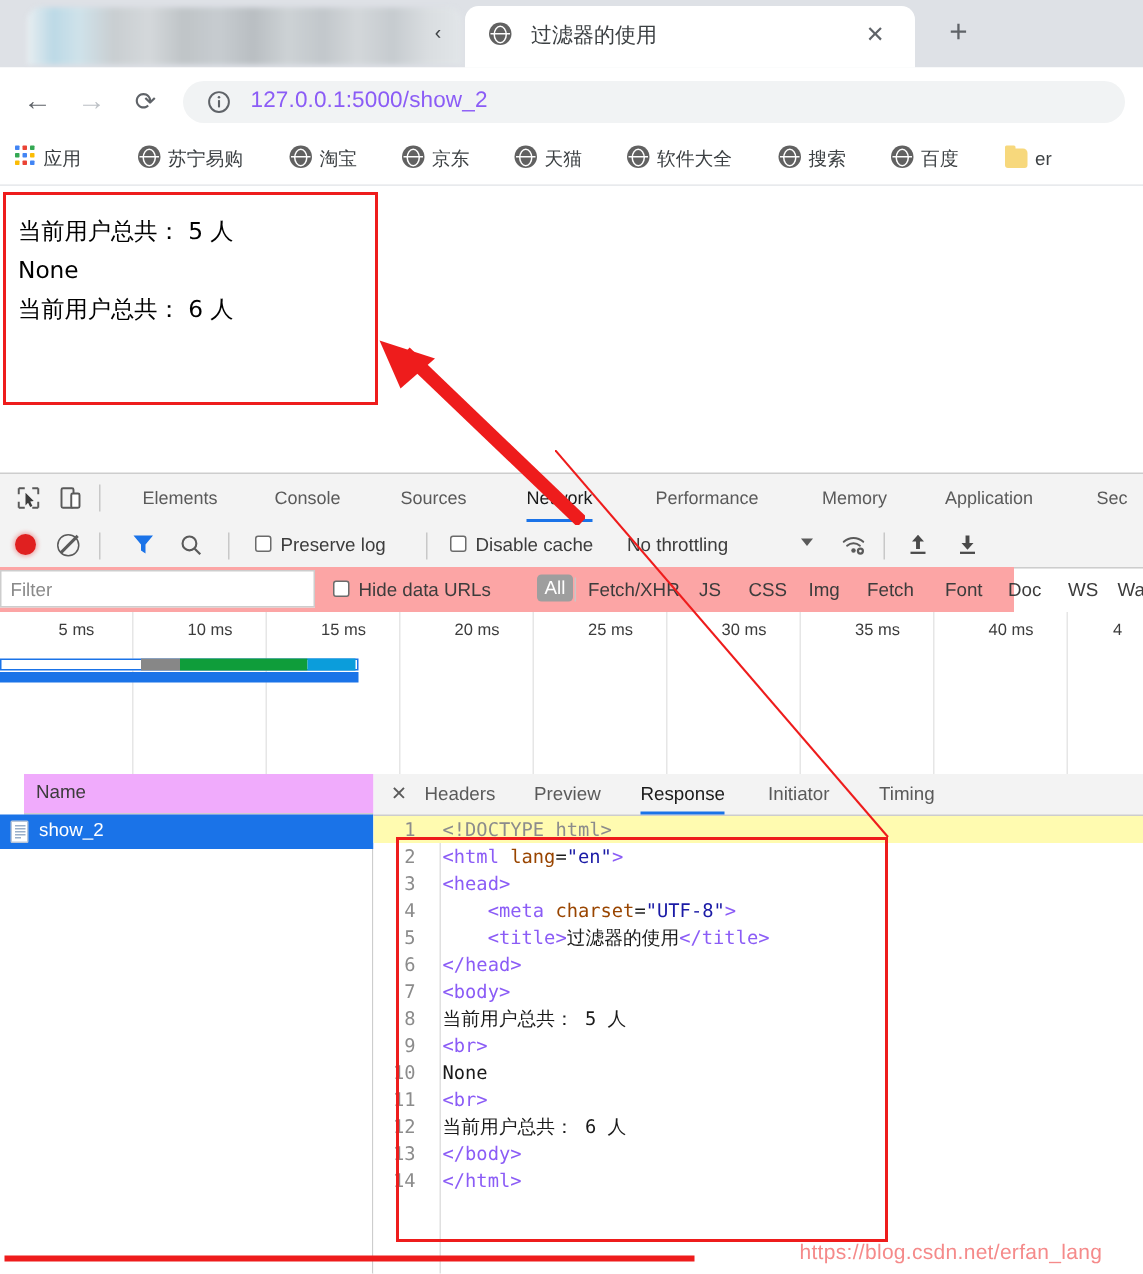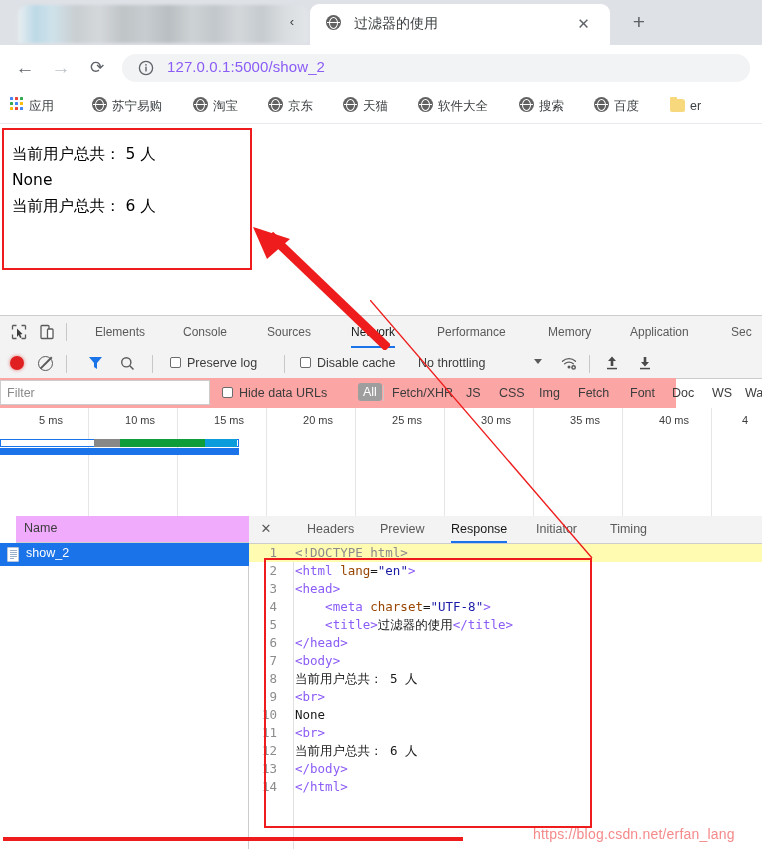--- a/index.html
+++ b/index.html
@@ -123,21 +123,21 @@
   .nm-doc{position:absolute;left:7px;top:4px;width:12px;height:15px;background:#fff;
     border:1px solid #b8c6d9;box-sizing:border-box;border-radius:1px;}
   .nm-doc i{position:absolute;left:2px;width:7px;height:1px;background:#9aafc9;}
   .nm-row span{position:absolute;left:26px;top:3px;font-size:12.5px;color:#fff;}
 
   .dt-right{position:absolute;left:249px;top:0;width:513px;height:334px;background:#fff;}
   .rp-tabbar{position:absolute;left:0;top:0;width:513px;height:27px;background:#f3f3f3;
     border-bottom:1px solid #cdcdcd;}
   .rp-close{position:absolute;left:10px;top:5px;width:14px;height:16px;font-size:13px;color:#5a5a5a;
     line-height:16px;text-align:center;}
-  .rp-tab{position:absolute;top:0;height:27px;line-height:27px;font-size:12.5px;color:#5a5a5a;white-space:nowrap;margin-left:24px;}
+  .rp-tab{position:absolute;top:0;height:27px;line-height:27px;font-size:12.5px;color:#5a5a5a;white-space:nowrap;}
   .rp-tab.sel{color:#1a1a1a;}
   .rp-tab.sel::after{content:"";position:absolute;left:0;right:0;bottom:0;height:2px;background:#1a73e8;}
 
   .code{position:absolute;left:0;top:28px;width:513px;height:306px;background:#fff;
     font-family:"DejaVu Sans Mono","Liberation Mono",monospace;font-size:12.5px;}
   .cl{position:relative;height:18px;line-height:18px;white-space:pre;}
   .cl.hl{background:#fffbb0;}
   .ln{display:inline-block;width:36px;text-align:right;color:#8c8c8c;padding-right:8px;
     box-sizing:border-box;}
   .cgut{position:absolute;left:44px;top:0;width:1px;height:306px;background:#e0e0e0;}

